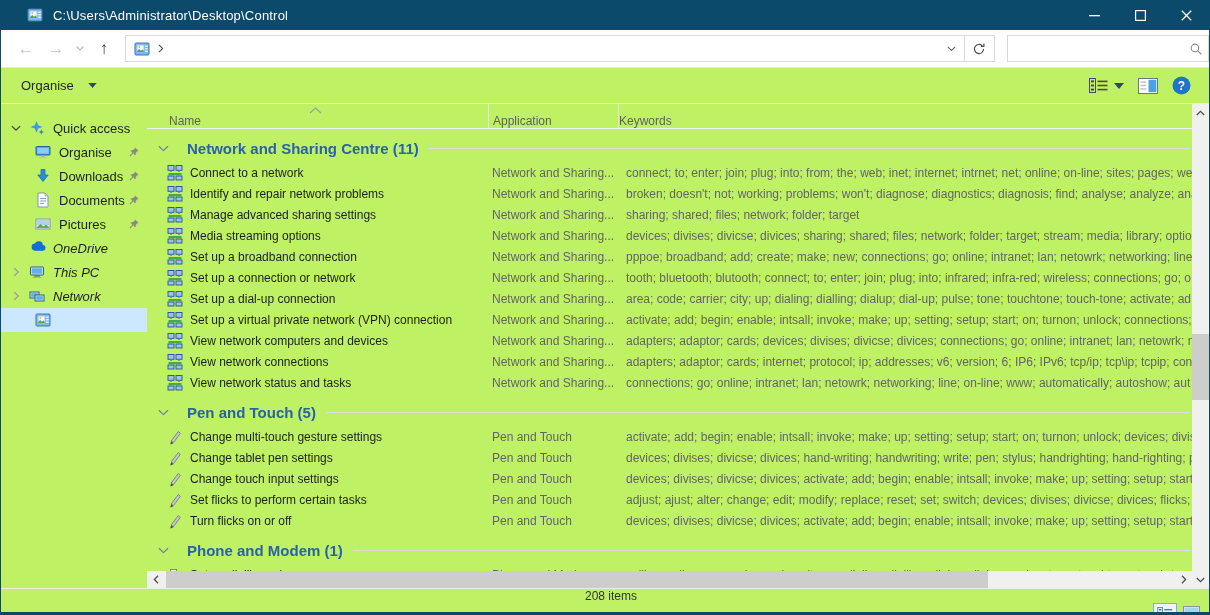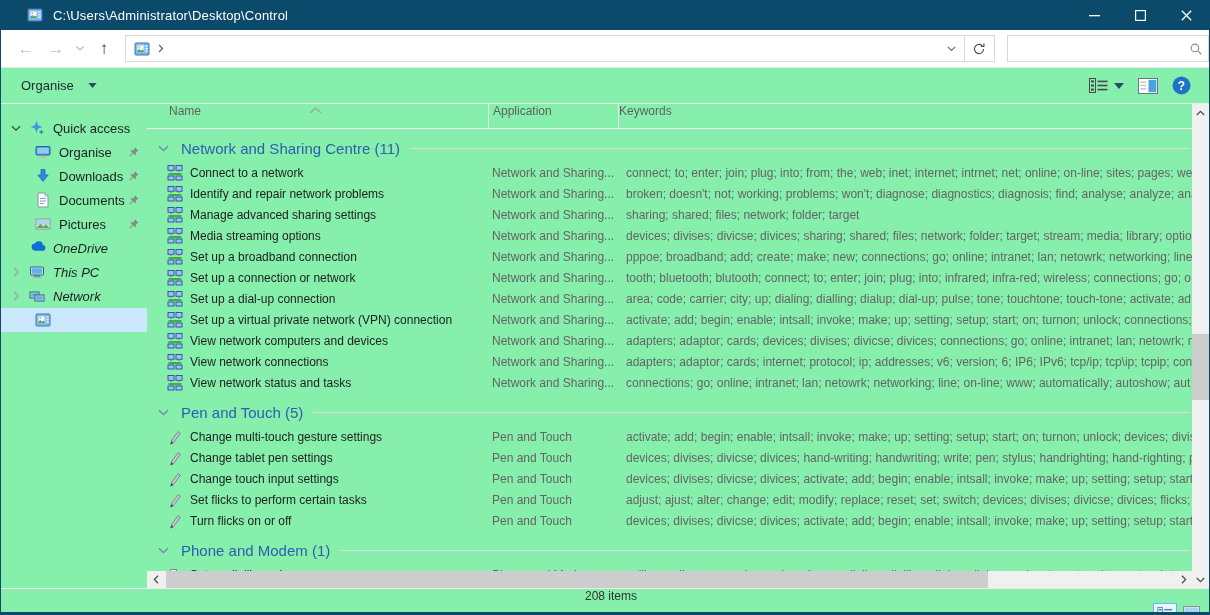--- a/index.html
+++ b/index.html
@@ -1,19 +1,19 @@
 <!DOCTYPE html>
 <html><head>
 <meta charset="utf-8">
 <style>
   * { box-sizing: border-box; margin: 0; padding: 0; }
   html,body { background:#555; }
   body { font-family: "Liberation Sans", "DejaVu Sans", sans-serif; }
   .window {
-    position: relative; width: 1210px; height: 615px; background:#86efac;
+    position: relative; width: 1210px; height: 615px; background:#bef264;
     border-left:1px solid #0c4a6b; border-right:1px solid #0c4a6b; border-bottom:3px solid #0c4a6b;
     overflow: hidden;
   }
   
   .titlebar { height:30px; background:#0c4a6b; display:flex; align-items:center; color:#fff; }
   .titlebar .app-icon { margin-left:26px; width:16px; height:16px; }
   .titlebar .title { margin-left:10px; font-size:13px; letter-spacing:.2px; white-space:nowrap; }
   .win-controls { margin-left:auto; display:flex; height:30px; }
   .win-btn { width:46px; height:30px; display:flex; align-items:center; justify-content:center; cursor:default; }
   
@@ -45,29 +45,29 @@
   .side-item .chev { width:14px; margin-left:8px; display:flex; justify-content:center; flex:none; }
   .side-item .s-icon { width:16px; height:16px; margin-left:6px; flex:none; }
   .side-item.child .s-icon { margin-left:12px; }
   .side-item .lbl { margin-left:8px; white-space:nowrap; }
   .side-item .pin { position:absolute; right:7px; width:12px; height:12px; }
   .side-item.gap { margin-top:0;font-style:italic; }
   .side-item.selected { background:#cce8ff; }
   
   .content { flex:1; display:flex; flex-direction:column; min-width:0; }
   .col-headers { position:relative; height:25px; display:flex; align-items:center; font-size:12px; color:#5f5f5f; border-bottom:1px solid #f0f0f0; flex:none; }
-  .col-h { height:100%; display:flex; align-items:flex-start; }
+  .col-h { height:100%; display:flex; align-items:flex-end; }
   .col-h.name { width:341px; padding-left:22px; }
   .col-h.app  { width:130px; padding-left:4px; border-left:1px solid #e6e6e6; }
   .col-h.key  { flex:1; border-left:1px solid #e6e6e6; }
   .sort-caret { position:absolute; left:162px; top:-1px; }
   .rows-region { flex:1; overflow:hidden; }
   .group-header { display:flex; align-items:center; height:27px; margin-top:6px; cursor:default; }
   .group-header .g-chev { margin-left:11px; display:flex; }
-  .group-header .g-title { margin-left:12px; font-size:15px; color:#2b5fb0; white-space:nowrap; }
+  .group-header .g-title { margin-left:18px; font-size:15px; color:#2b5fb0; white-space:nowrap;font-weight:bold; }
   .group-header .rule { flex:1; border-top:1px solid #dcdcdc; margin:0 2px 0 10px; }
   .row { display:flex; align-items:center; height:21px; font-size:12px; cursor:default; }
   .cell { display:flex; align-items:center; height:100%; overflow:hidden; white-space:nowrap; }
   .cell.name { width:341px; padding-left:20px; color:#1e1e1e; flex:none; }
   .cell.name .r-icon { width:16px; height:16px; margin-right:7px; flex:none; }
   .cell.app { width:130px; padding-left:4px; color:#646464; flex:none; }
   .cell.key { flex:1; padding-left:8px; color:#646464; }
   
   .hscroll { height:17px; background:#f0f0f0; display:flex; align-items:center; flex:none; position:relative; }
   .h-arrow { width:17px; height:17px; display:flex; align-items:center; justify-content:center; color:#505050; font-size:10px; flex:none; }

